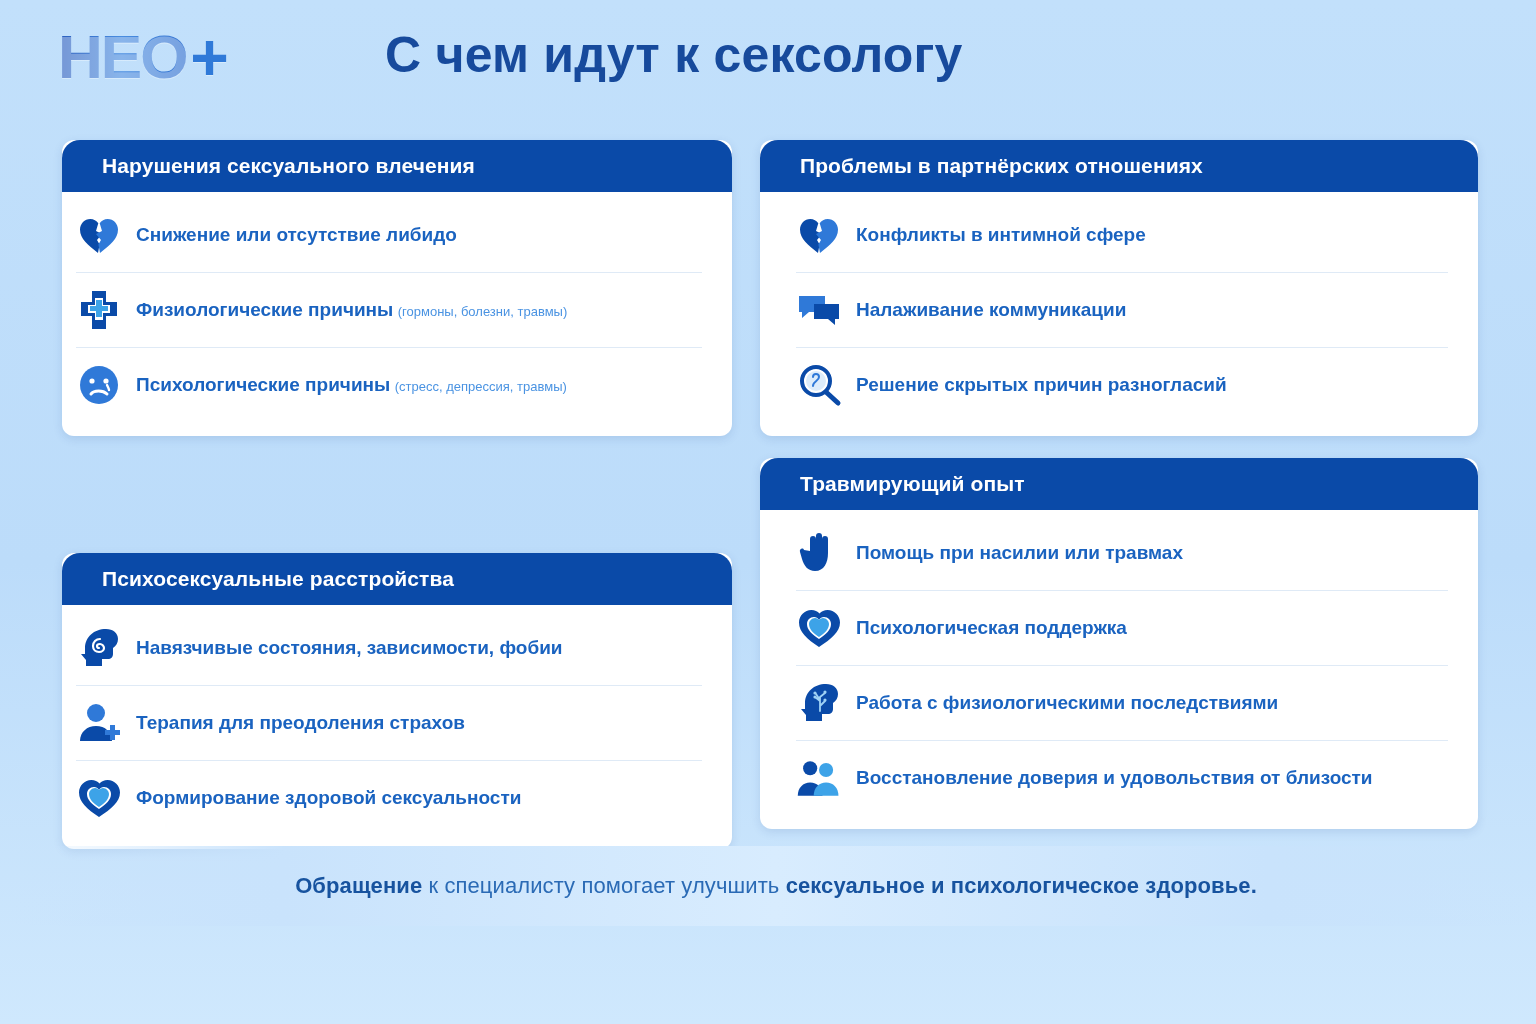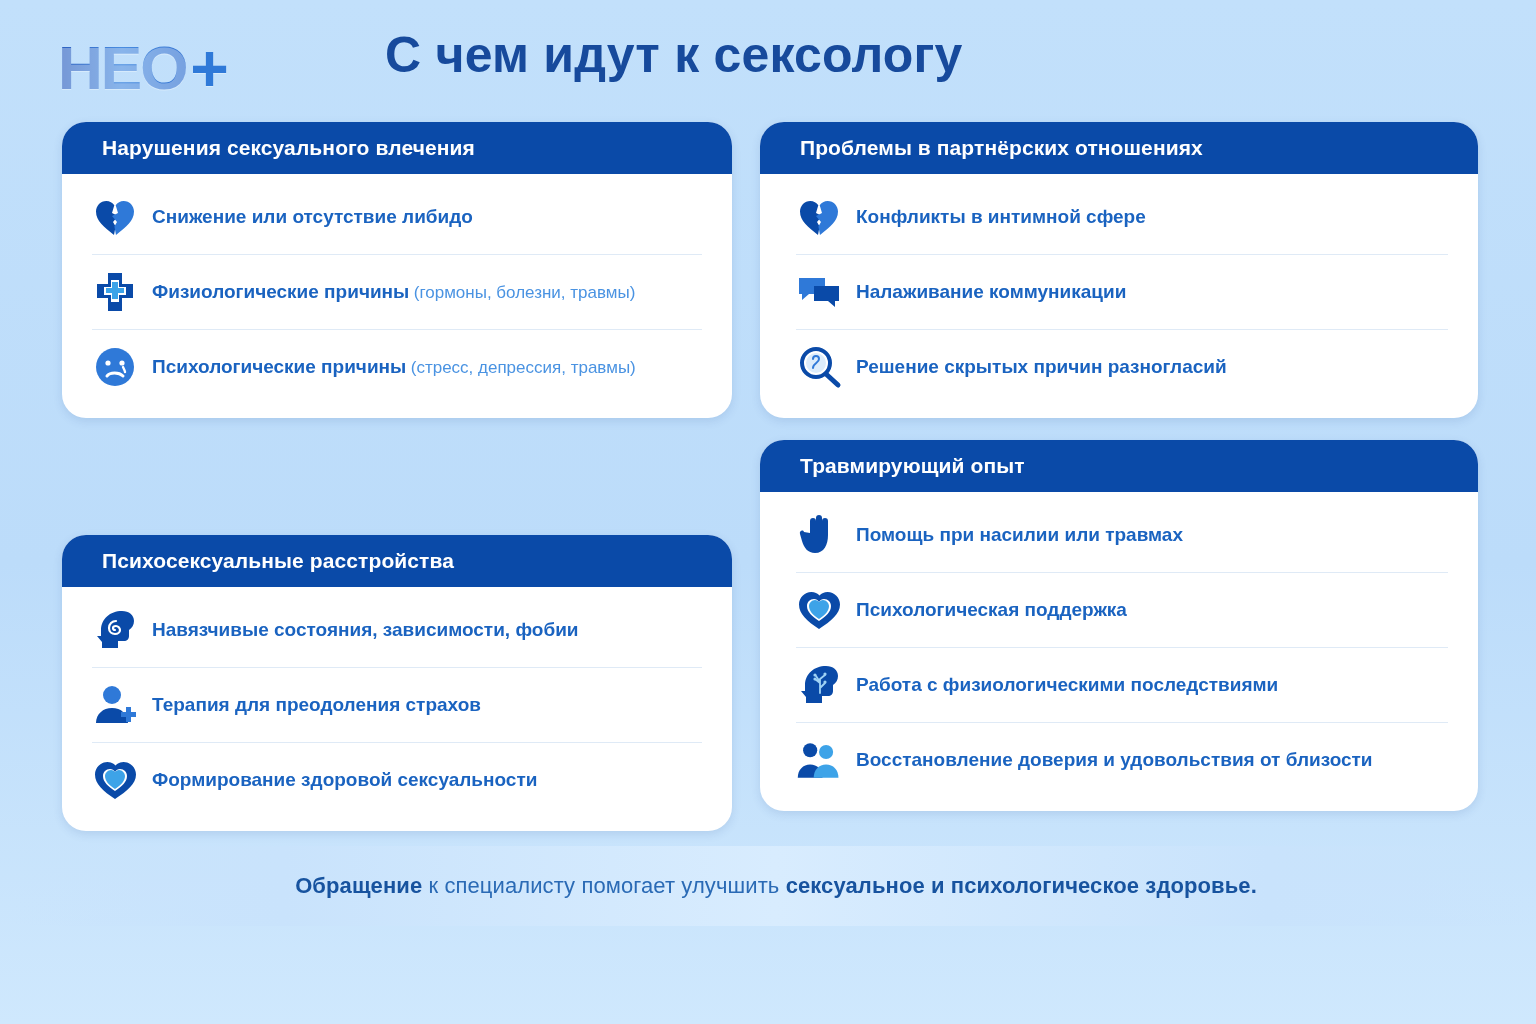--- a/index.html
+++ b/index.html
@@ -17,21 +17,21 @@
     position: relative;
     width: 1536px;
     height: 1024px;
     background: linear-gradient(180deg, #c2e0fb 0%, #bcdcfa 55%, #cfe8fd 100%);
   }
 
   
   .logo {
     position: absolute;
     left: 58px;
-    top: 35px;
+    top: 24px;
     font-size: 62px;
     font-weight: bold;
     letter-spacing: -2px;
     color: #1f4fa8;
     line-height: 1;
     display: flex;
     align-items: center;
     text-shadow: 0 1px 0 rgba(255,255,255,.35);
   }
   .logo .mark {
@@ -53,34 +53,35 @@
     font-size: 50px;
     font-weight: bold;
     color: #174a9c;
     letter-spacing: .2px;
   }
 
   
   .card {
     position: absolute;
     background: #fff;
-    border-radius: 24px;
+    border-radius: 12px;
     box-shadow: 0 3px 10px rgba(30,70,140,.13);
     overflow: hidden;
+    margin-top: 18px;
   }
   .card-head {
     background: #0a4aa8;
     color: #fff;
     font-size: 21px;
     font-weight: bold;
     padding: 14px 0 14px 40px;
     border-radius: 18px 18px 0 0;
     letter-spacing: .1px;
   }
-  .card-body { padding: 6px 30px 14px 30px; }
+  .card-body { padding: 6px 30px 14px 14px; }
 
   .row {
     display: flex;
     align-items: center;
     gap: 14px;
     padding: 14px 0;
     border-bottom: 1px solid #dfeaf6;
     min-height: 56px;
   }
   .row:last-child { border-bottom: none; }
@@ -92,21 +93,21 @@
     align-items: center;
     justify-content: center;
   }
   .row .txt { line-height: 1.22; }
   .row .main {
     font-size: 19px;
     color: #1a63c0;
     font-weight: 600;
   }
   .row .sub {
-    font-size: 17px;
+    font-size: 13px;
     color: #4a93e2;
     margin-top: 2px;
   }
 
   
   #card-libido   { left: 62px;  top: 122px; width: 670px; }
   #card-psycho   { left: 62px;  top: 535px; width: 670px; }
   #card-partner  { left: 760px; top: 122px; width: 718px; }
   #card-trauma   { left: 760px; top: 440px; width: 718px; }
 

